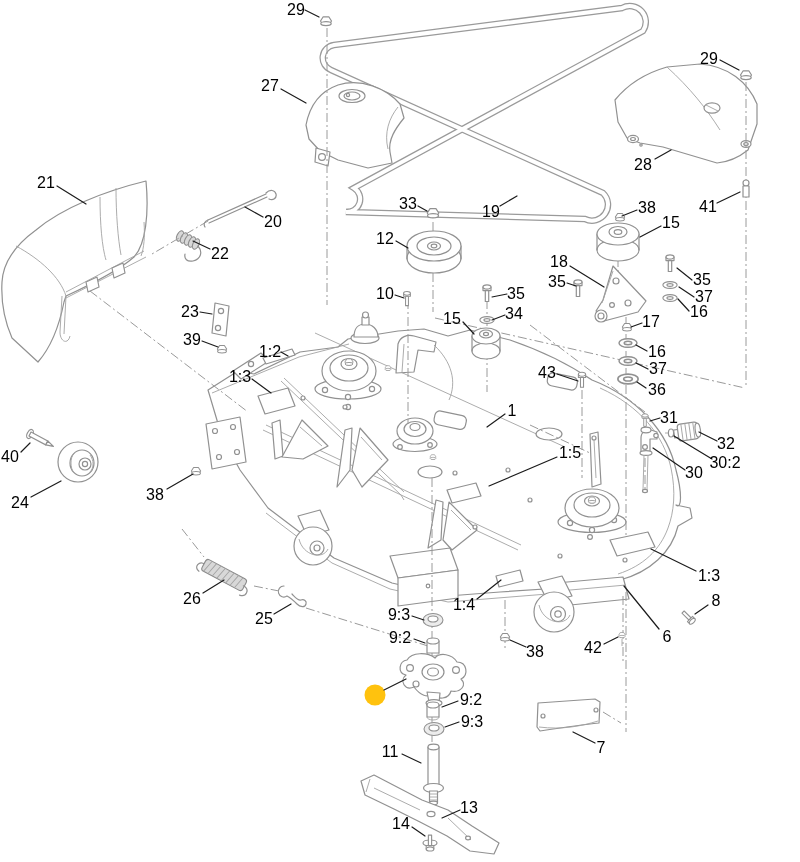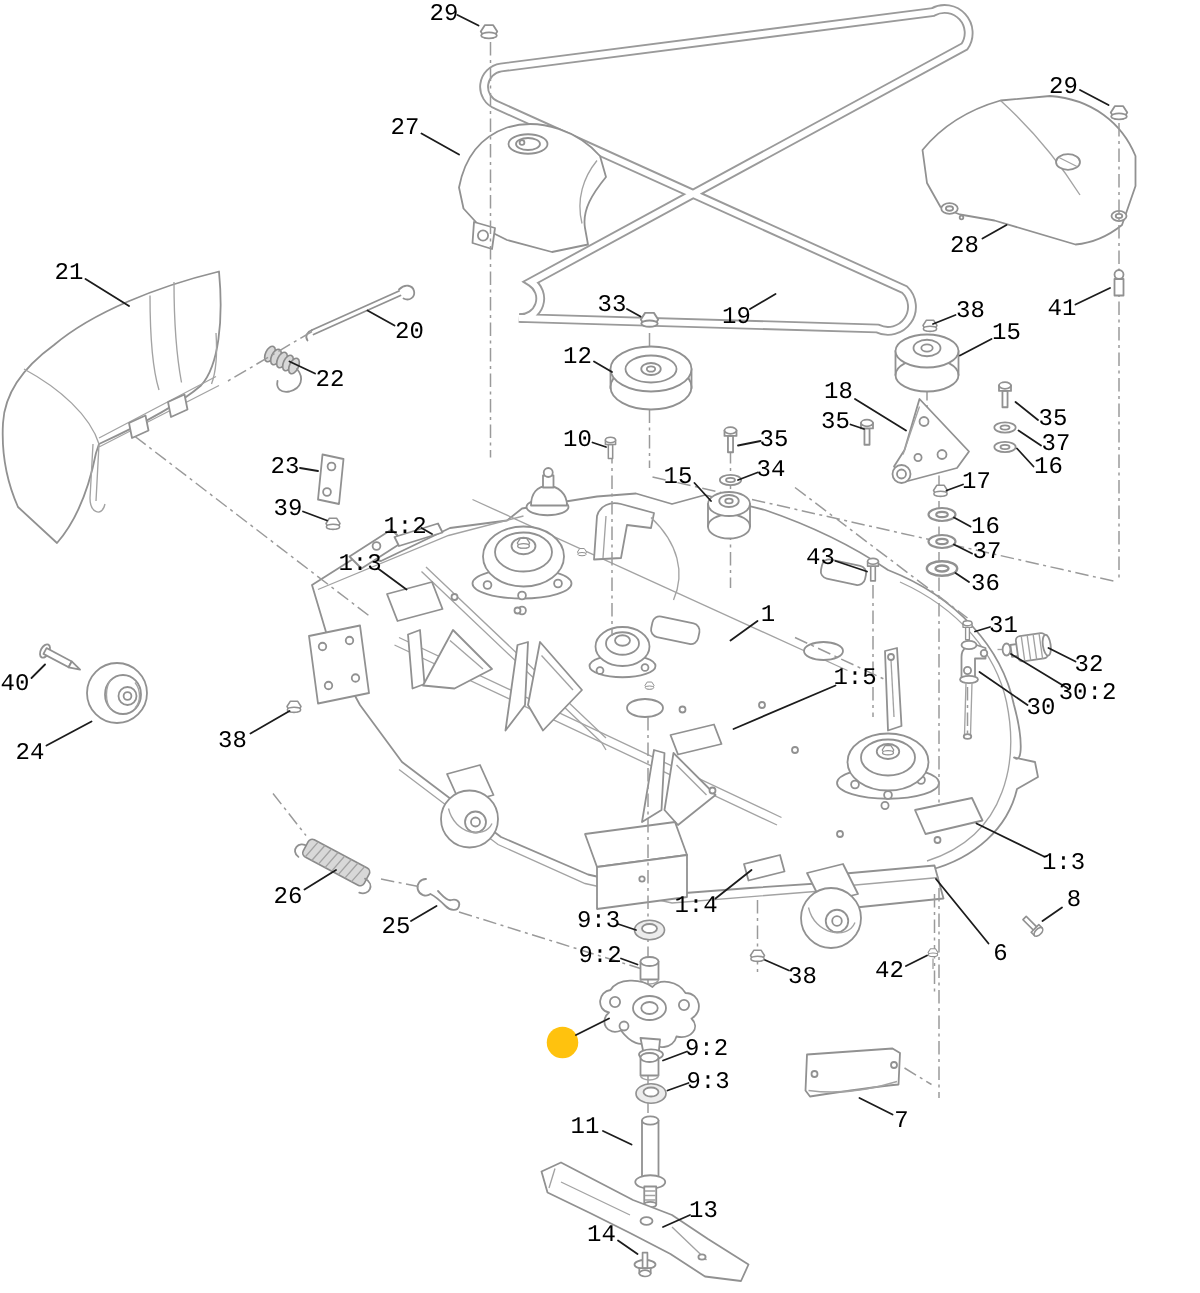--- a/index.html
+++ b/index.html
@@ -1,17 +1,17 @@
 <!DOCTYPE html>
 <html><head>
 <meta charset="utf-8">
 <style>
   html,body{margin:0;padding:0;background:#ffffff;}
   .stage{position:relative;width:800px;height:862px;background:#fff;overflow:hidden;
-         font-family:Liberation Mono, monospace;}
+         font-family:Liberation Sans, sans-serif;}
   svg{display:block}
   .ln{fill:none;stroke:#919191;stroke-width:1.2;stroke-linejoin:round;stroke-linecap:round}
   .fw{fill:#ffffff;stroke:#919191;stroke-width:1.2;stroke-linejoin:round}
   .fg{fill:#d8d8d8;stroke:#8b8b8b;stroke-width:1.1}
   .fl{fill:#ececec;stroke:#919191;stroke-width:1.1}
   .dash{fill:none;stroke:#9a9a9a;stroke-width:1;stroke-dasharray:9 3 2 3}
   .leader{fill:none;stroke:#1c1c1c;stroke-width:1.2;stroke-linecap:round}
   .belt1{fill:none;stroke:#9a9a9a;stroke-width:6.5}
   .belt2{fill:none;stroke:#ffffff;stroke-width:4}
   .lbl{font-size:16px;fill:#000;text-anchor:middle;dominant-baseline:central;cursor:pointer}

